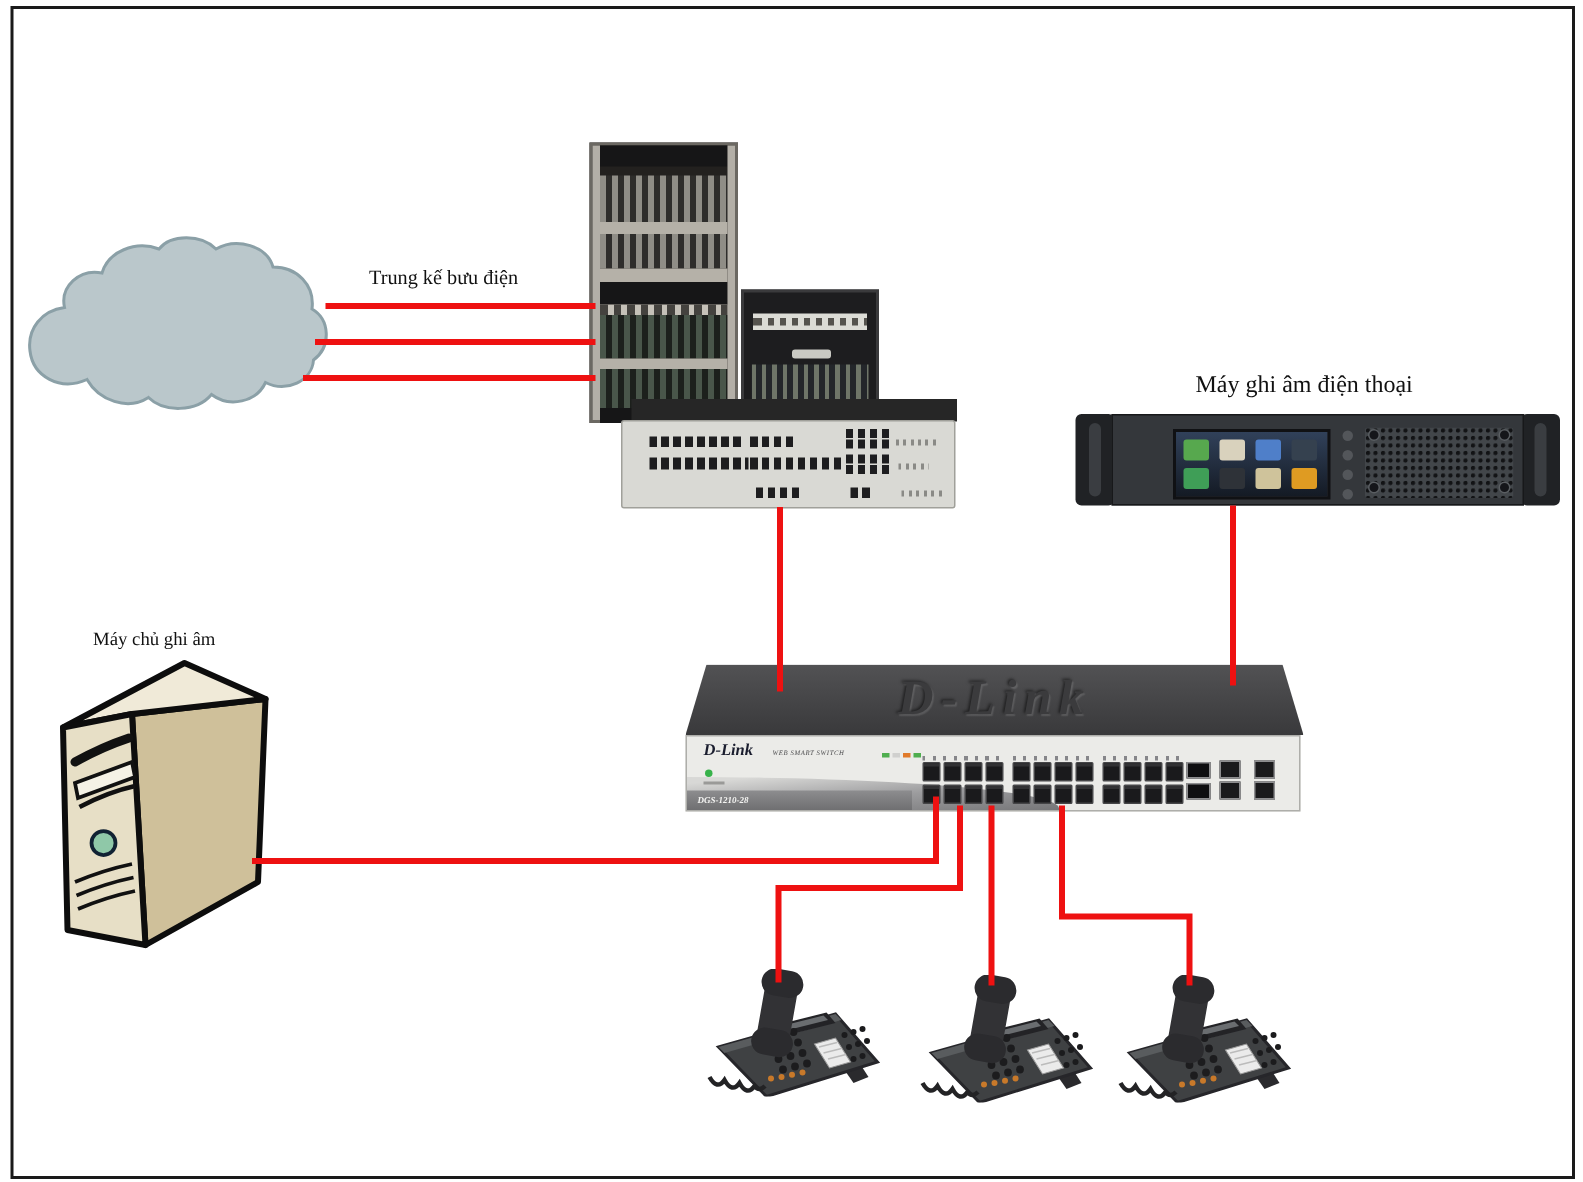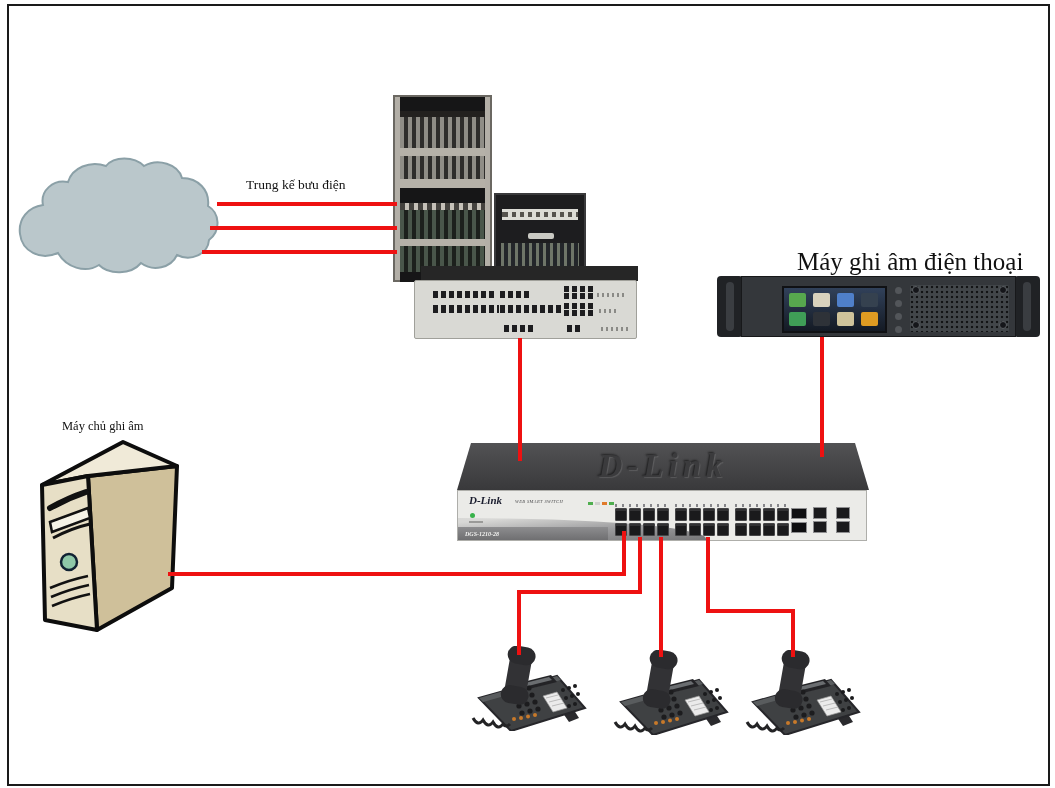--- a/index.html
+++ b/index.html
@@ -4,21 +4,21 @@
 <style>
   html,body{margin:0;padding:0;background:#fff;}
   .canvas{position:relative;width:1055px;height:788px;background:#fff;overflow:hidden;
           font-family:Liberation Serif, serif;}
   .frame{position:absolute;left:7px;top:4px;width:1039px;height:778px;border:2px solid #1a1a1a;}
 
   
   .lbl{position:absolute;color:#111;white-space:nowrap;}
   .lbl-pstn{left:13px;top:209px;width:192px;text-align:center;font-weight:bold;font-size:14px;}
   .lbl-trunk{left:246px;top:177px;font-size:13.5px;}
-  .lbl-recorder{left:797px;top:248px;font-size:25px;}
+  .lbl-recorder{left:797px;top:248px;font-size:16px;}
   .lbl-server{left:62px;top:419px;font-size:12.5px;}
 
   
   #wires{position:absolute;left:0;top:0;width:1055px;height:788px;z-index:6;pointer-events:none;}
 
   
   .cloud{position:absolute;left:10px;top:155px;z-index:2;}
 
   
   .rack-main{position:absolute;left:393px;top:95px;width:99px;height:187px;background:#23211f;

